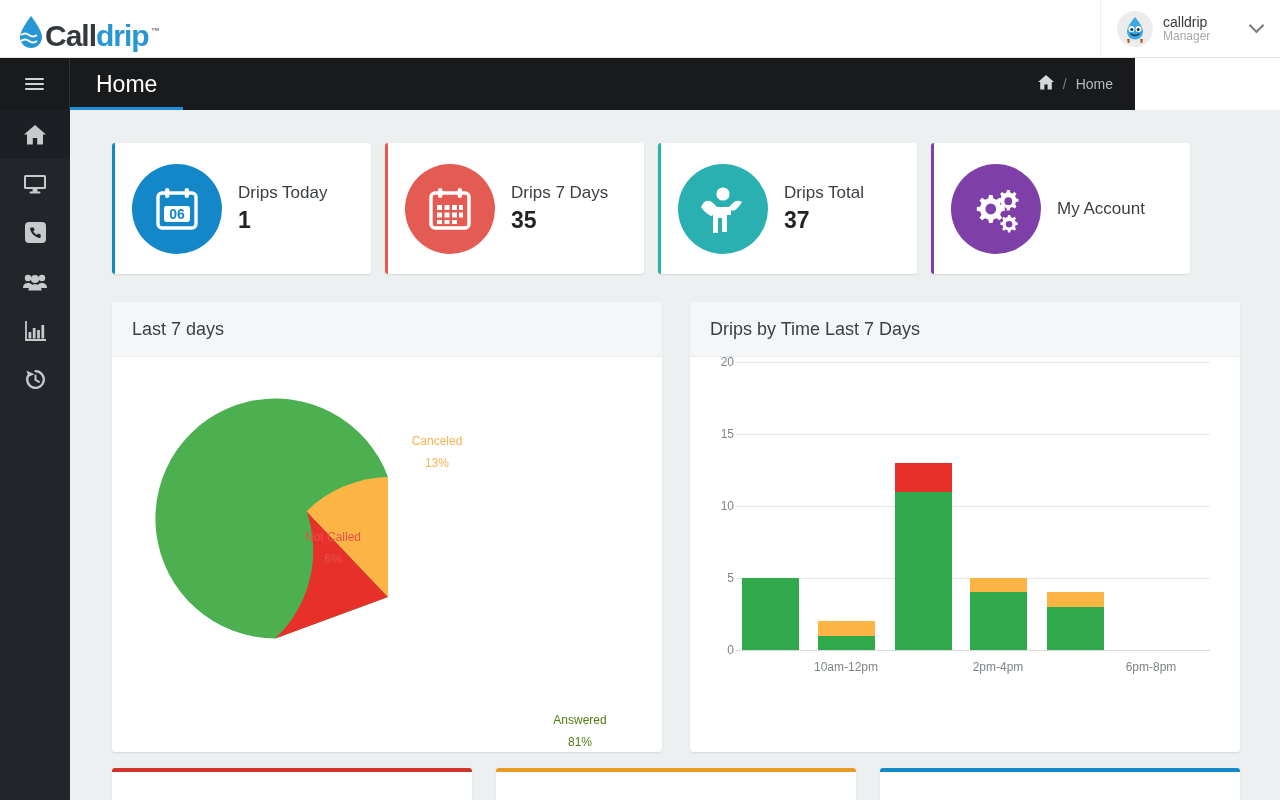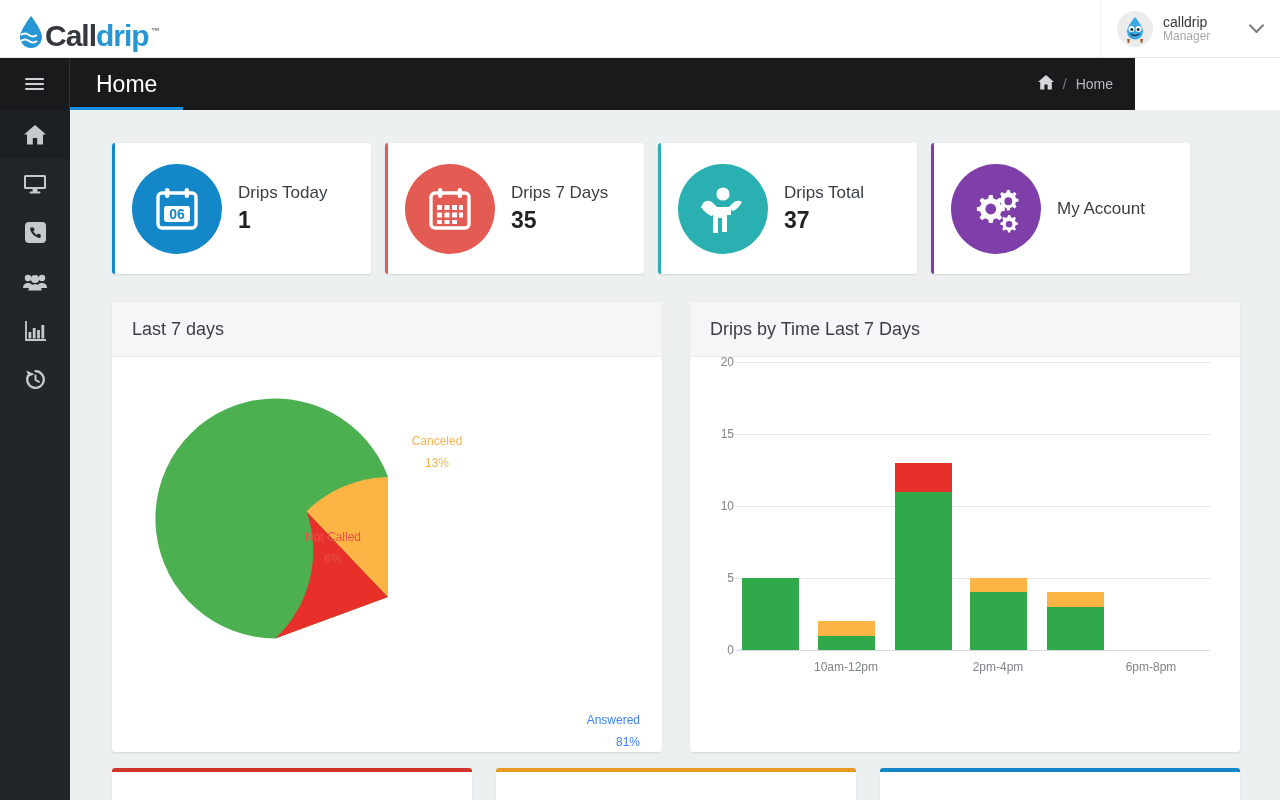--- a/index.html
+++ b/index.html
@@ -157,21 +157,21 @@
 
   #panel-pie { left: 42px; top: 192px; width: 550px; height: 450px; }
   #panel-bar { left: 620px; top: 192px; width: 550px; height: 450px; }
 
   
   .pie-wrap { position: relative; width: 550px; height: 394px; }
   .pie-label { position: absolute; font-size: 12px; text-align: center; white-space: nowrap; }
   .pie-label .pct { display: block; margin-top: 8px; }
   #lbl-cancel { left: 265px; top: 77px; width: 120px; color: #f4b350; }
   #lbl-notcalled { left: 161px; top: 139px; width: 120px; color: #e8504c; margin-top: 34px; }
-  #lbl-answered { left: 408px; top: 356px; width: 120px; color: #3b82f6; text-align: right; }
+  #lbl-answered { left: 408px; top: 356px; width: 120px; color: #4d7c0f; }
 
   
   .bar-wrap { position: relative; width: 550px; height: 394px; }
   .grid-line { position: absolute; left: 46px; width: 474px; height: 1px; background: #e4e6e7; }
   .y-tick { position: absolute; right: 0; font-size: 12px; color: #7f8488; text-align: right; width: 38px; }
   .y-axis-labels { position: absolute; left: 0; top: 0; width: 44px; height: 100%; }
   .bar-col { position: absolute; bottom: 0; width: 57px; display: flex; flex-direction: column; justify-content: flex-end; }
   .seg { width: 100%; }
   .x-tick { position: absolute; font-size: 12px; color: #7f8488; text-align: center; white-space: nowrap; }
 

